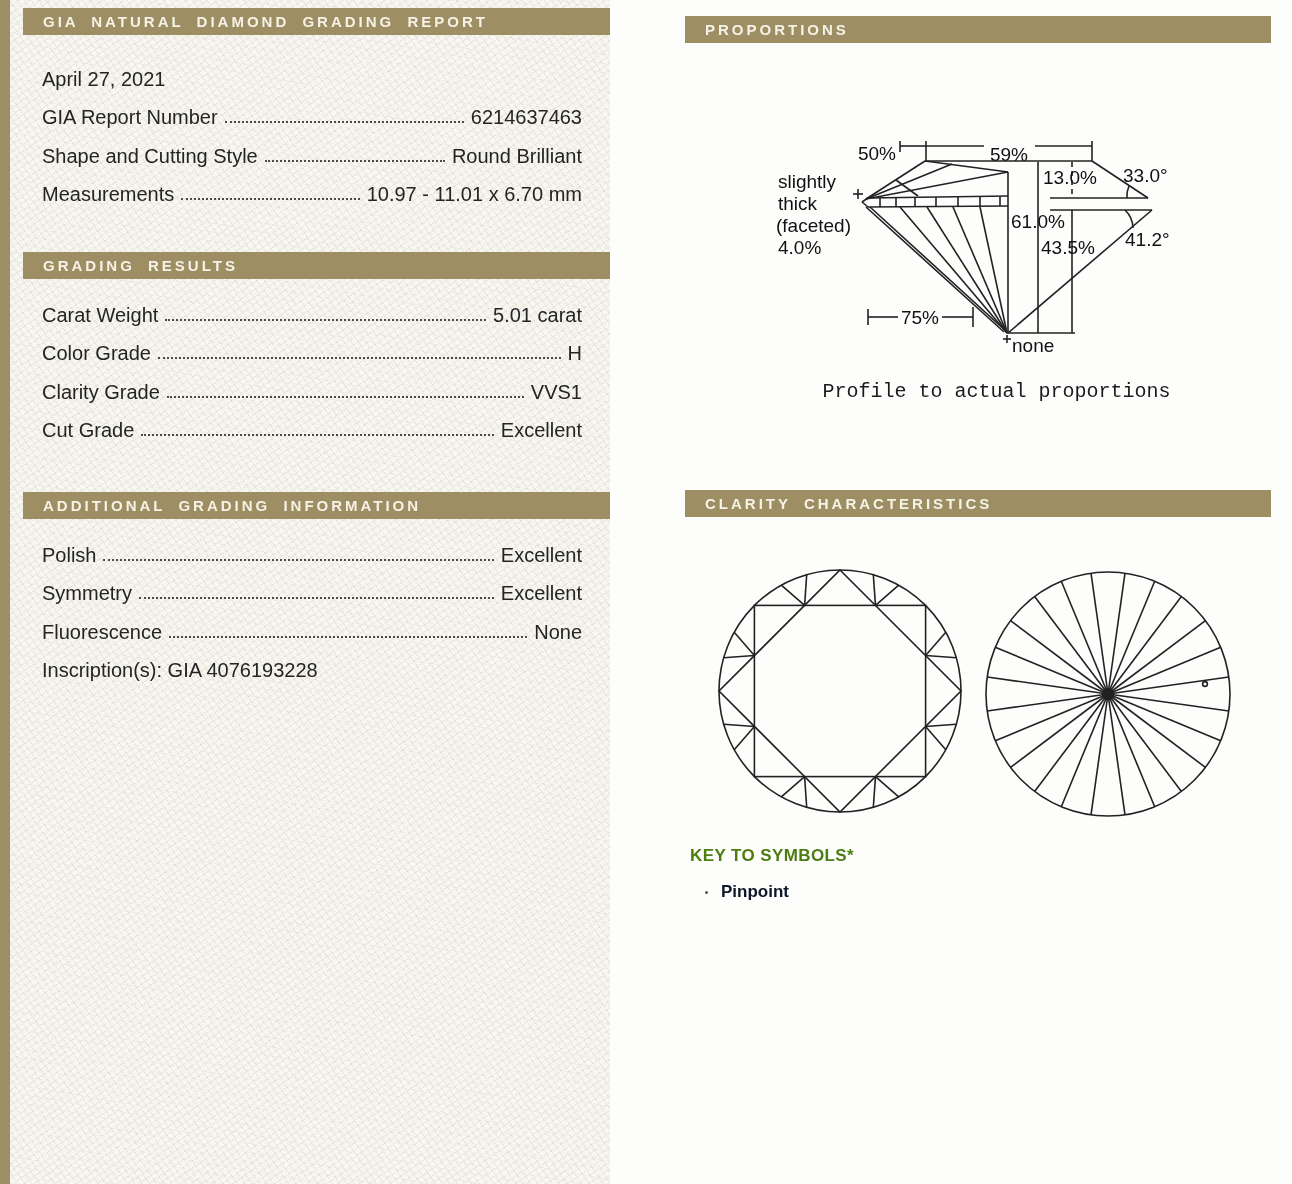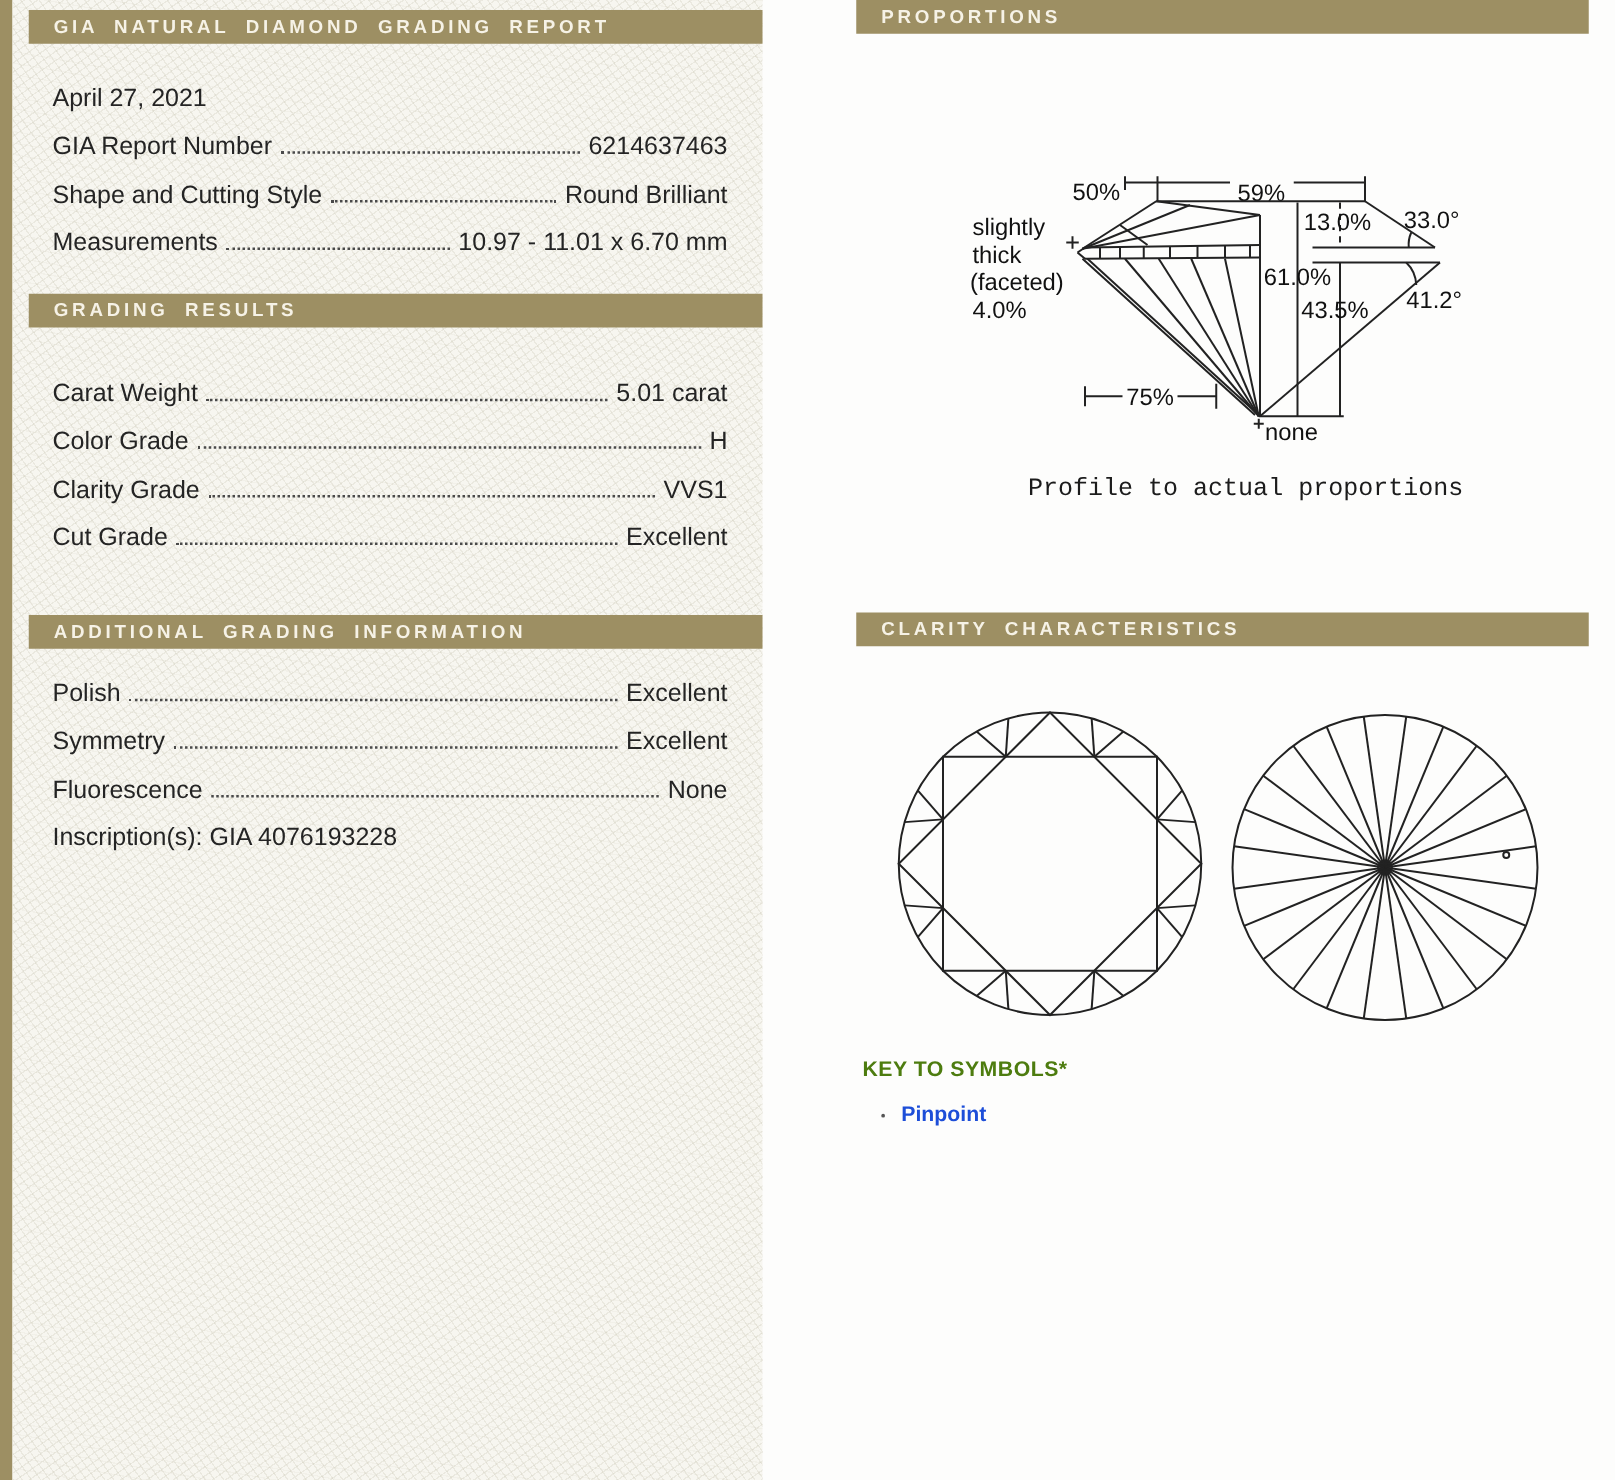--- a/index.html
+++ b/index.html
@@ -32,21 +32,21 @@
   .row .val { white-space:nowrap; font-weight:normal; }
   .row.plain .lbl { font-weight:normal;text-align:center; }
 
   
   .right-col { position:absolute; left:685px; top:0; width:597px; height:1184px; }
   .caption { position:absolute; top:380px; left:26px; right:0; text-align:center;
              font-size:20px; color:#1c1c1c;font-family:Liberation Mono, monospace; }
   .key-title { position:absolute; left:5px; top:846px; font-size:17px; font-weight:bold;
                letter-spacing:0.4px; color:#4d7c0f; }
   .key-row { position:absolute; left:20px; top:882px; display:flex; align-items:center;
-             font-size:17px; font-weight:bold; color:#1d4ed8; }
+             font-size:17px; font-weight:bold; color:#0f172a; }
   .key-dot { width:3px; height:3px; border-radius:50%; background:#555; margin-right:13px; }
 
   svg { position:absolute; overflow:visible; }
   svg line, svg path, svg rect, svg polygon, svg circle, svg polyline
       { stroke:#222; fill:none; stroke-width:1.6; }
   svg text { fill:#111; stroke:none; font-family:"Liberation Sans",sans-serif; font-size:19px; }
 </style>
 </head>
 <body>
 
@@ -74,21 +74,21 @@
         <span class="leader"></span>
         <span class="val">Round Brilliant</span>
       </div>
       <div class="row plain">
         <span class="lbl">Measurements</span>
         <span class="leader"></span>
         <span class="val">10.97 - 11.01 x 6.70 mm</span>
       </div>
     </div>
 
-    <div class="banner banner-left" style="top:235px">
+    <div class="banner banner-left" style="top:252px">
       <span>GRADING RESULTS</span>
     </div>
 
     <div class="fields" style="top:288px">
       <div class="row plain">
         <span class="lbl">Carat Weight</span>
         <span class="leader"></span>
         <span class="val">5.01 carat</span>
       </div>
       <div class="row plain">
@@ -130,21 +130,21 @@
       </div>
       <div class="row plain">
         <span class="lbl">Inscription(s): GIA 4076193228</span>
       </div>
     </div>
 
   </div>
 
   <div class="right-col">
 
-    <div class="banner banner-right" style="top:0">
+    <div class="banner banner-right" style="top:16px">
       <span>PROPORTIONS</span>
     </div>
 
     <svg style="left:75px; top:130px" width="430" height="250" viewBox="0 0 430 250">
 
       <line x1="140" y1="16" x2="166" y2="16"></line>
       <line x1="166" y1="16" x2="224" y2="16"></line>
       <line x1="275" y1="16" x2="332" y2="16"></line>
       <line x1="140" y1="11" x2="140" y2="22"></line>
       <line x1="166" y1="11" x2="166" y2="31"></line>

